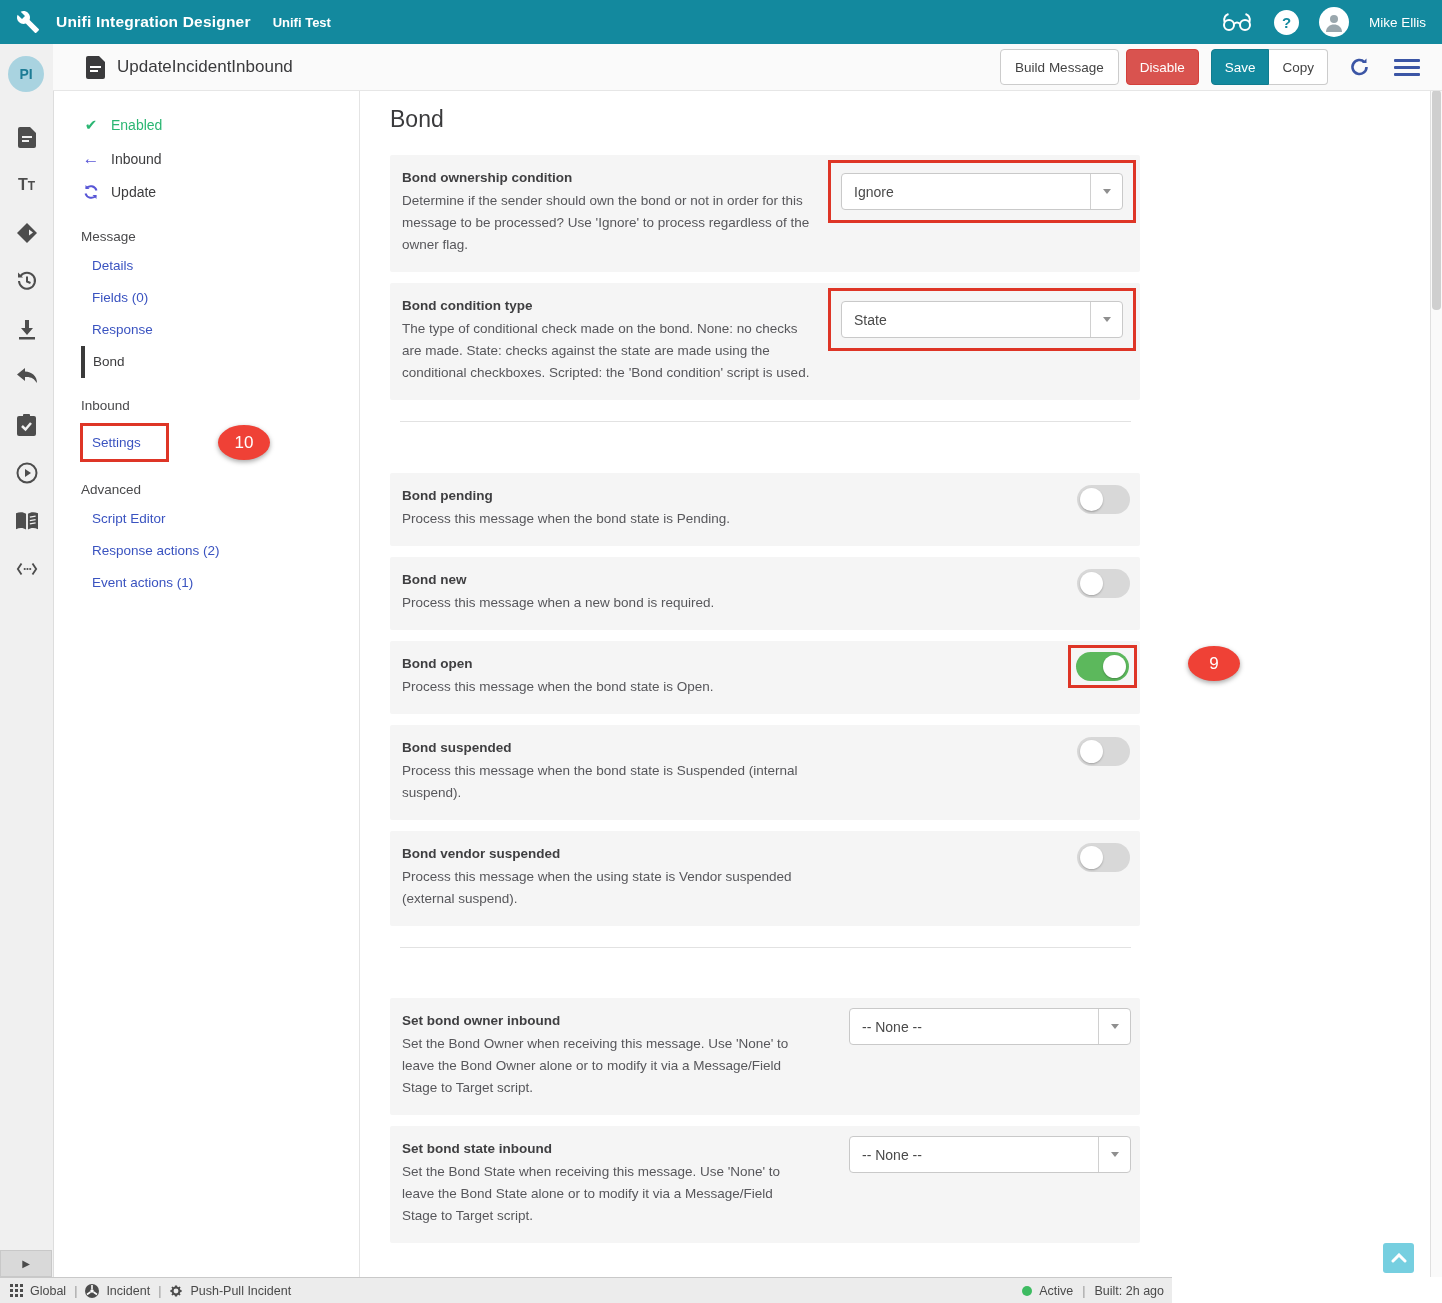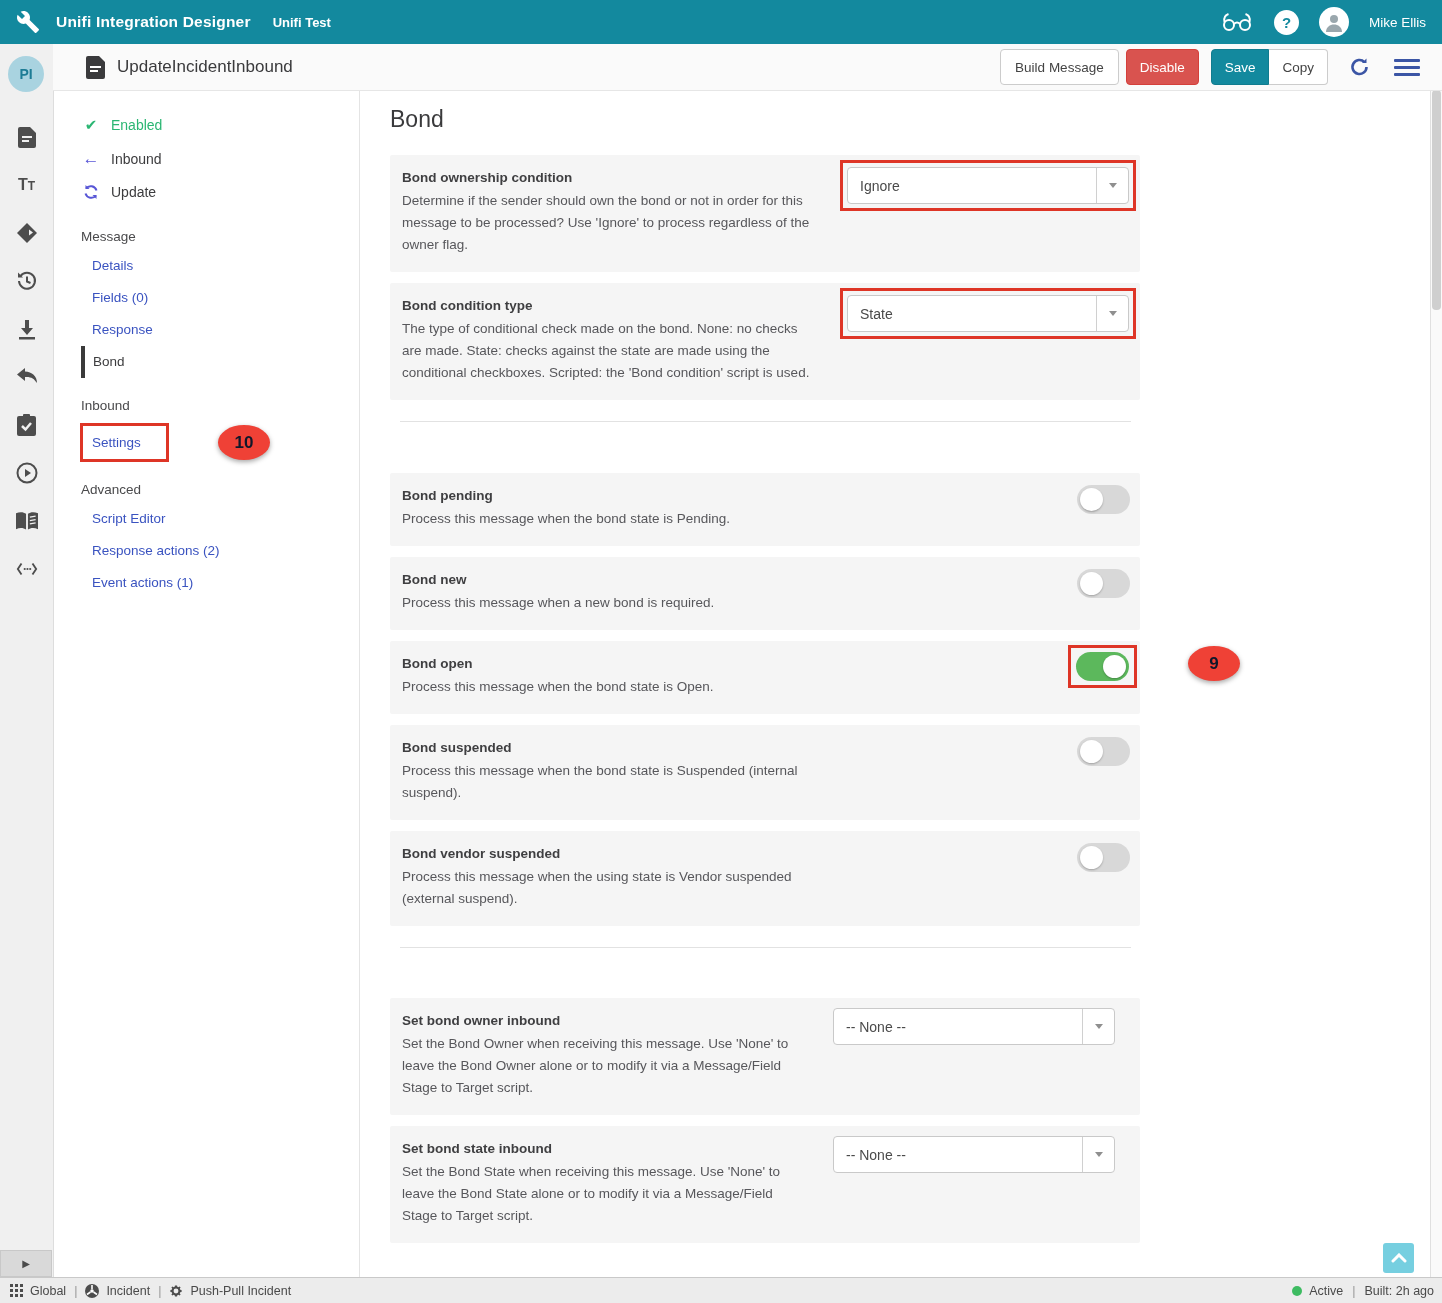--- a/index.html
+++ b/index.html
@@ -43,45 +43,45 @@
   .status-item .sicon{width:18px;display:flex;justify-content:center;}
   .enabled-txt{color:#2bb673;}
   .check-glyph{color:#2bb673;font-size:15px;}
   .arrow-left-glyph{color:#5856d6;font-size:17px;font-weight:700;line-height:14px;}
   .nav-section-title{font-size:13.5px;color:#4a4a4c;padding:20px 0 6px 28px;}
   .nav-link{font-size:13.5px;color:#3a53c0;padding:8px 0 9px 39px;cursor:pointer;}
   .nav-link.active{color:#3c3c3e;margin-left:28px;padding-left:8px;border-left:4px solid #3a3a3a;cursor:default;}
   .settings-row{display:flex;align-items:center;margin:4px 0 0 27px;}
   .red-outline{border:3px solid #de3526;}
   .settings-box{padding:7px 14px 8px 9px;min-width:60px;}
-  .badge{width:52px;height:35px;border-radius:50%;background:#ef4136;color:#0f172a;font-size:17px;font-weight:700;display:flex;align-items:center;justify-content:center;box-shadow:0 2px 5px rgba(0,0,0,.35);}
+  .badge{width:52px;height:35px;border-radius:50%;background:#ef4136;color:#ffffff;font-size:17px;font-weight:400;display:flex;align-items:center;justify-content:center;box-shadow:0 2px 5px rgba(0,0,0,.35);}
   .settings-row .badge{margin-left:49px;}
   
   .content{position:absolute;left:361px;top:90px;right:11px;bottom:26px;background:#fff;padding:16px 0 0 29px;box-sizing:border-box;}
   .page-heading{font-size:23px;font-weight:400;color:#3a3a3c;margin:0 0 22px 0;}
   .block{position:relative;width:750px;background:#f5f5f5;border-radius:2px;box-sizing:border-box;padding:15px 16px 16px 12px;margin-bottom:11px;}
   .block-label{font-size:13.5px;font-weight:700;color:#3f3f41;margin-bottom:5px;}
   .block-desc{font-size:13.5px;color:#57575b;line-height:22px;max-width:408px;}
-  .control{position:absolute;top:10px;right:25px;}
-  .control.hl{top:5px;right:4px;padding:4px;}
+  .control{position:absolute;top:10px;right:9px;}
+  .control.hl{top:5px;right:4px;padding:10px;}
   .select{width:280px;height:35px;background:#fff;border:1px solid #c9c9c9;border-radius:4px;display:flex;align-items:stretch;cursor:pointer;}
   .select-value{flex:1;display:flex;align-items:center;padding:0 12px;font-size:14px;color:#4a4a4a;}
   .select-caret{width:31px;border-left:1px solid #d0d0d0;display:flex;align-items:center;justify-content:center;}
   .caret-tri{width:0;height:0;border-left:4px solid transparent;border-right:4px solid transparent;border-top:5px solid #8f8f8f;}
   .toggle{width:53px;height:29px;border-radius:15px;background:#d8d8d8;position:relative;cursor:pointer;}
   .toggle .knob{position:absolute;top:3px;left:3px;width:23px;height:23px;border-radius:50%;background:#fff;box-shadow:0 1px 2px rgba(0,0,0,.25);}
   .toggle.on{background:#5cb85c;}
   .toggle.on .knob{left:auto;right:3px;}
   .control.toggle-wrap{top:12px;right:10px;}
   .control.toggle-hl{top:4px;right:3px;padding:4px 5px;}
   .float-badge{position:absolute;left:798px;top:5px;}
   .divider{height:1px;background:#e2e2e2;width:731px;margin:21px 0 51px 10px;}
   .divider.d2{margin:21px 0 50px 10px;}
   
-  .statusbar{position:absolute;left:0;bottom:0;width:1442px;height:26px;background:#ececec;border-top:1px solid #c9c9c9;display:flex;align-items:center;font-size:12.5px;color:#4a4a4a;box-sizing:border-box;padding:0 8px 0 10px;z-index:6;}
+  .statusbar{position:absolute;left:0;bottom:0;width:1172px;height:26px;background:#ececec;border-top:1px solid #c9c9c9;display:flex;align-items:center;font-size:12.5px;color:#4a4a4a;box-sizing:border-box;padding:0 8px 0 10px;z-index:6;}
   .statusbar .seg{display:flex;align-items:center;gap:7px;}
   .statusbar .sep{color:#999;margin:0 8px;}
   .statusbar .right{margin-left:auto;display:flex;align-items:center;gap:7px;}
   .green-dot{width:10px;height:10px;border-radius:50%;background:#3dbb61;display:inline-block;}
   .scrolltop{position:absolute;right:28px;bottom:30px;width:31px;height:30px;border-radius:3px;background:#76cfe0;display:flex;align-items:center;justify-content:center;cursor:pointer;z-index:6;}
   .scroll-track{position:absolute;right:0;top:90px;bottom:26px;width:11px;background:#fafafa;border-left:1px solid #e0e0e0;z-index:1;}
   .scroll-thumb{position:absolute;right:1px;top:0;width:9px;height:220px;background:#cfcfcf;border-radius:4px;}
   svg{display:block;}
 </style>
 </head>

